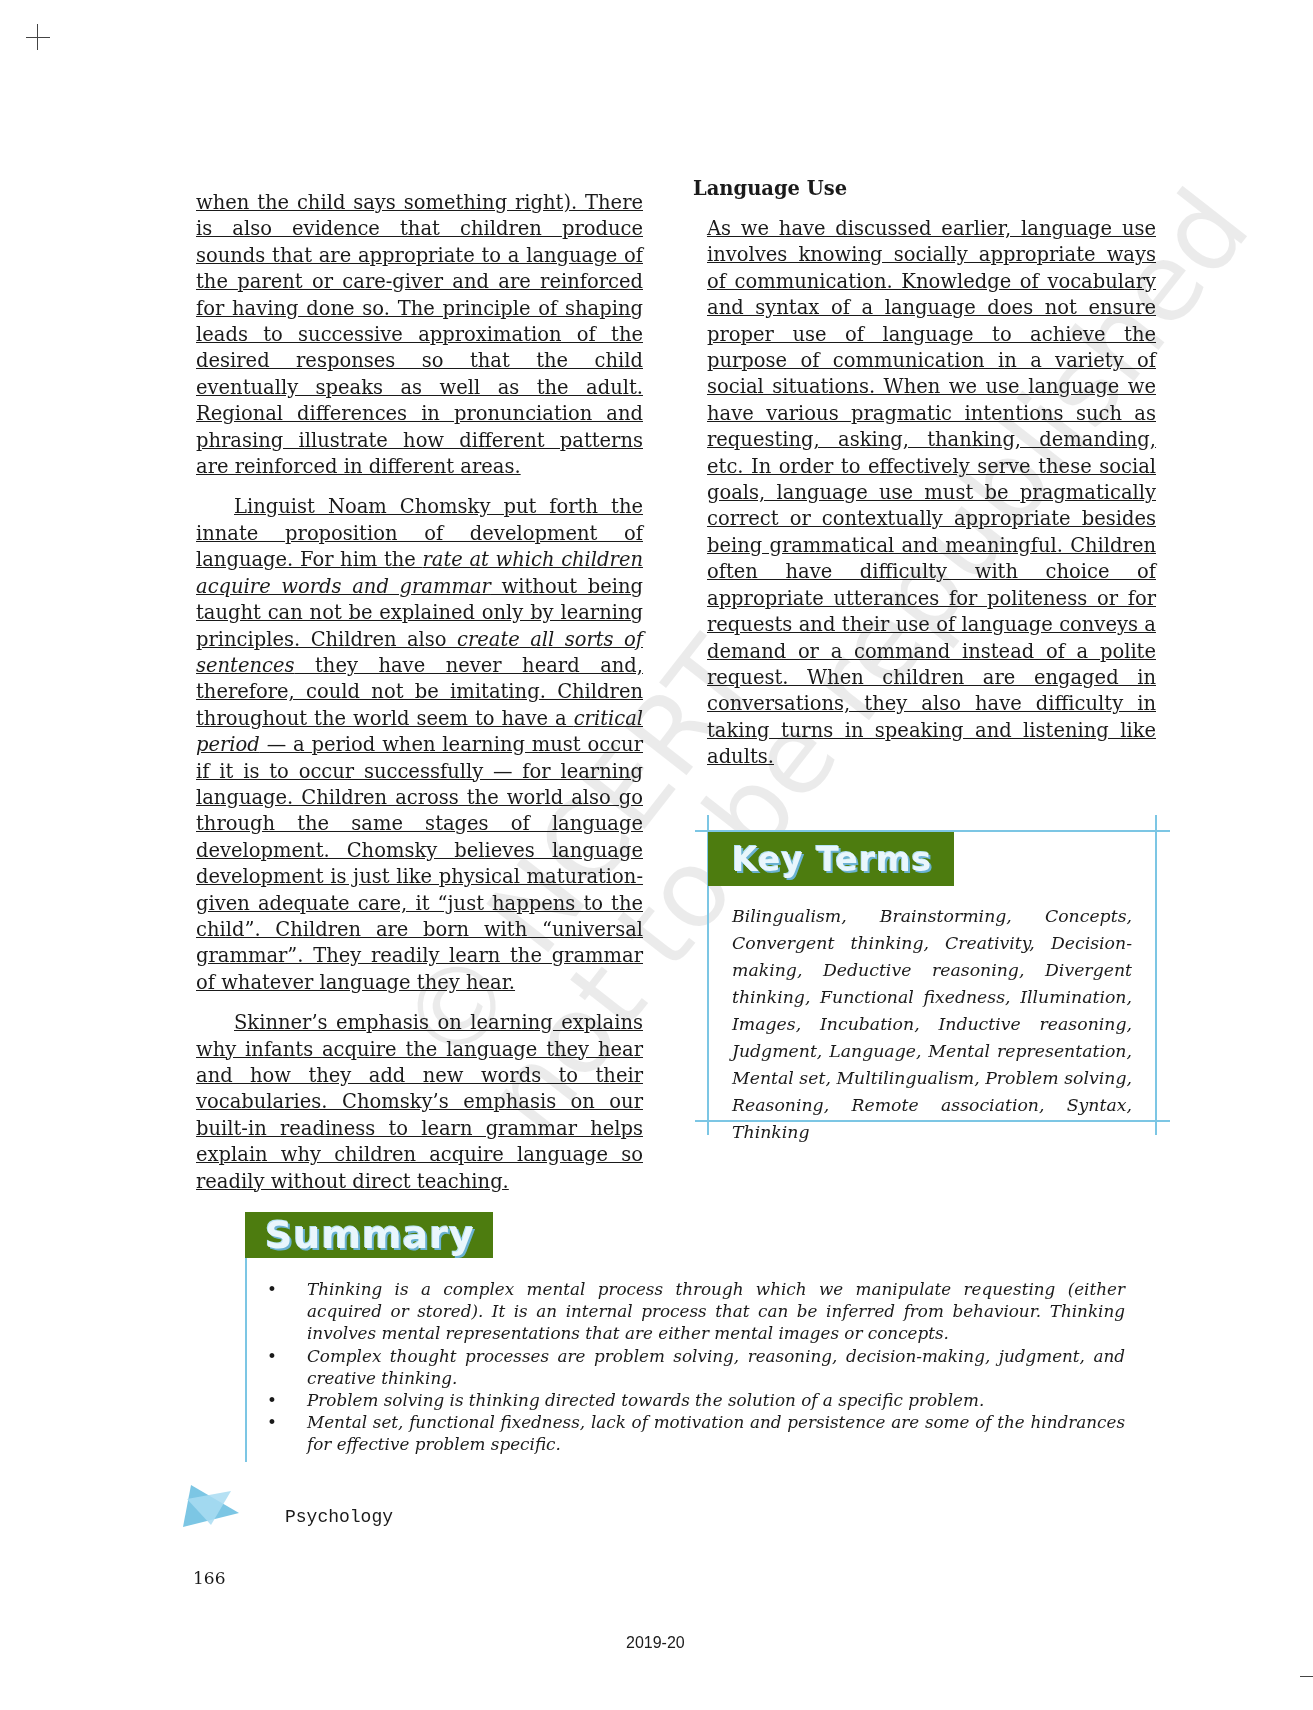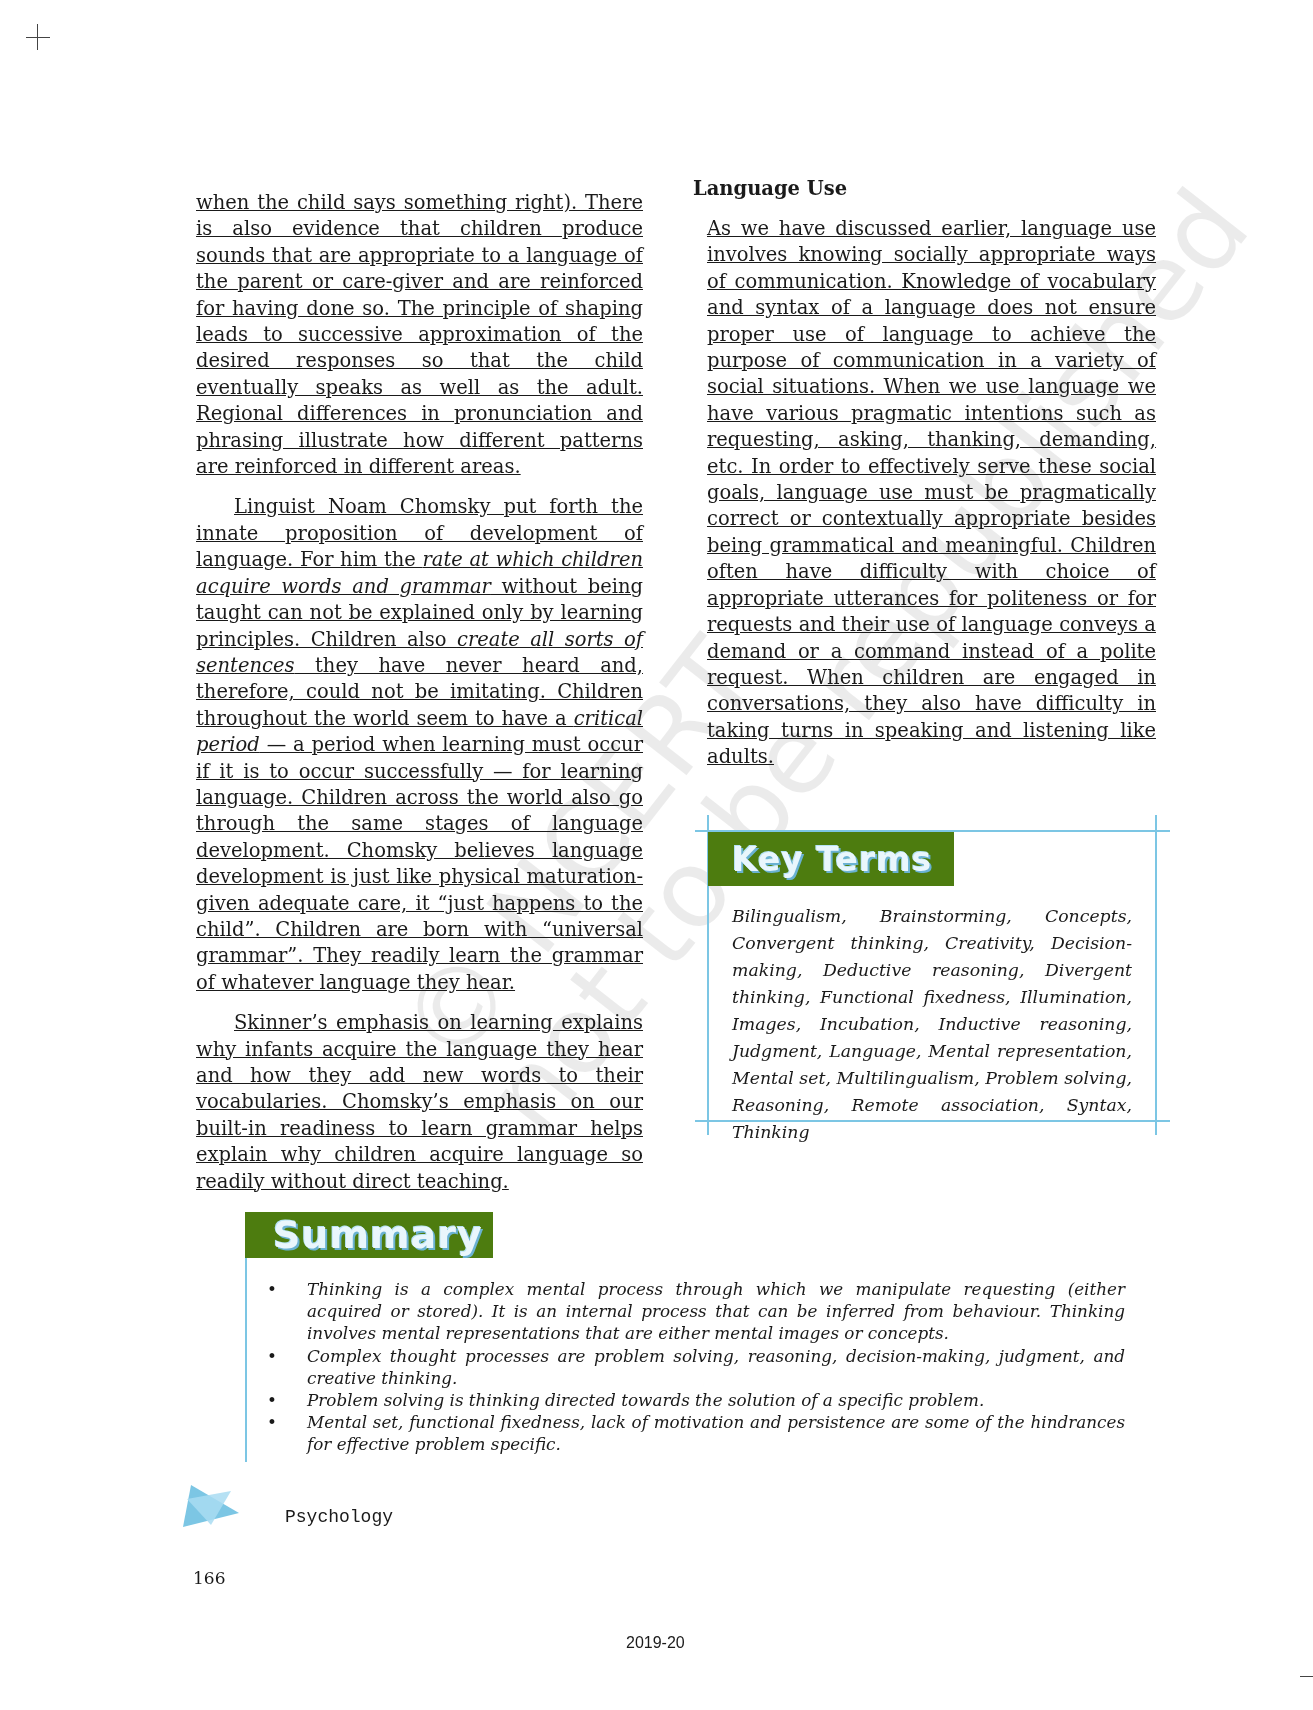--- a/index.html
+++ b/index.html
@@ -69,21 +69,21 @@
   <div class="box-line" style="left:1155px;top:815px;width:2px;height:320px;"></div>
   <div class="label-tab" style="left:708px;top:832px;width:246px;height:54px;">
     <span style="font-size:33px;margin-left:24px;">Key Terms</span>
   </div>
   <div class="keyterms-text">Bilingualism, Brainstorming, Concepts, Convergent thinking, Creativity, Decision-making, Deductive reasoning, Divergent thinking, Functional fixedness, Illumination, Images, Incubation, Inductive reasoning, Judgment, Language, Mental representation, Mental set, Multilingualism, Problem solving, Reasoning, Remote association, Syntax, Thinking</div>
 </div>
 
 <div>
   <div class="box-line" style="left:245px;top:1212px;width:2px;height:250px;"></div>
   <div class="label-tab" style="left:245px;top:1212px;width:248px;height:46px;">
-    <span style="font-size:38px;margin-left:28px;">Summary</span>
+    <span style="font-size:38px;margin-left:20px;">Summary</span>
   </div>
   <ul class="summary-list">
     <li><span class="bullet">•</span><span>Thinking is a complex mental process through which we manipulate requesting (either acquired or stored). It is an internal process that can be inferred from behaviour. Thinking involves mental representations that are either mental images or concepts.</span></li>
     <li><span class="bullet">•</span><span>Complex thought processes are problem solving, reasoning, decision-making, judgment, and creative thinking.</span></li>
     <li><span class="bullet">•</span><span>Problem solving is thinking directed towards the solution of a specific problem.</span></li>
     <li><span class="bullet">•</span><span>Mental set, functional fixedness, lack of motivation and persistence are some of the hindrances for effective problem specific.</span></li>
   </ul>
 </div>
 
 <svg class="page-badge" viewBox="0 0 56 42">

